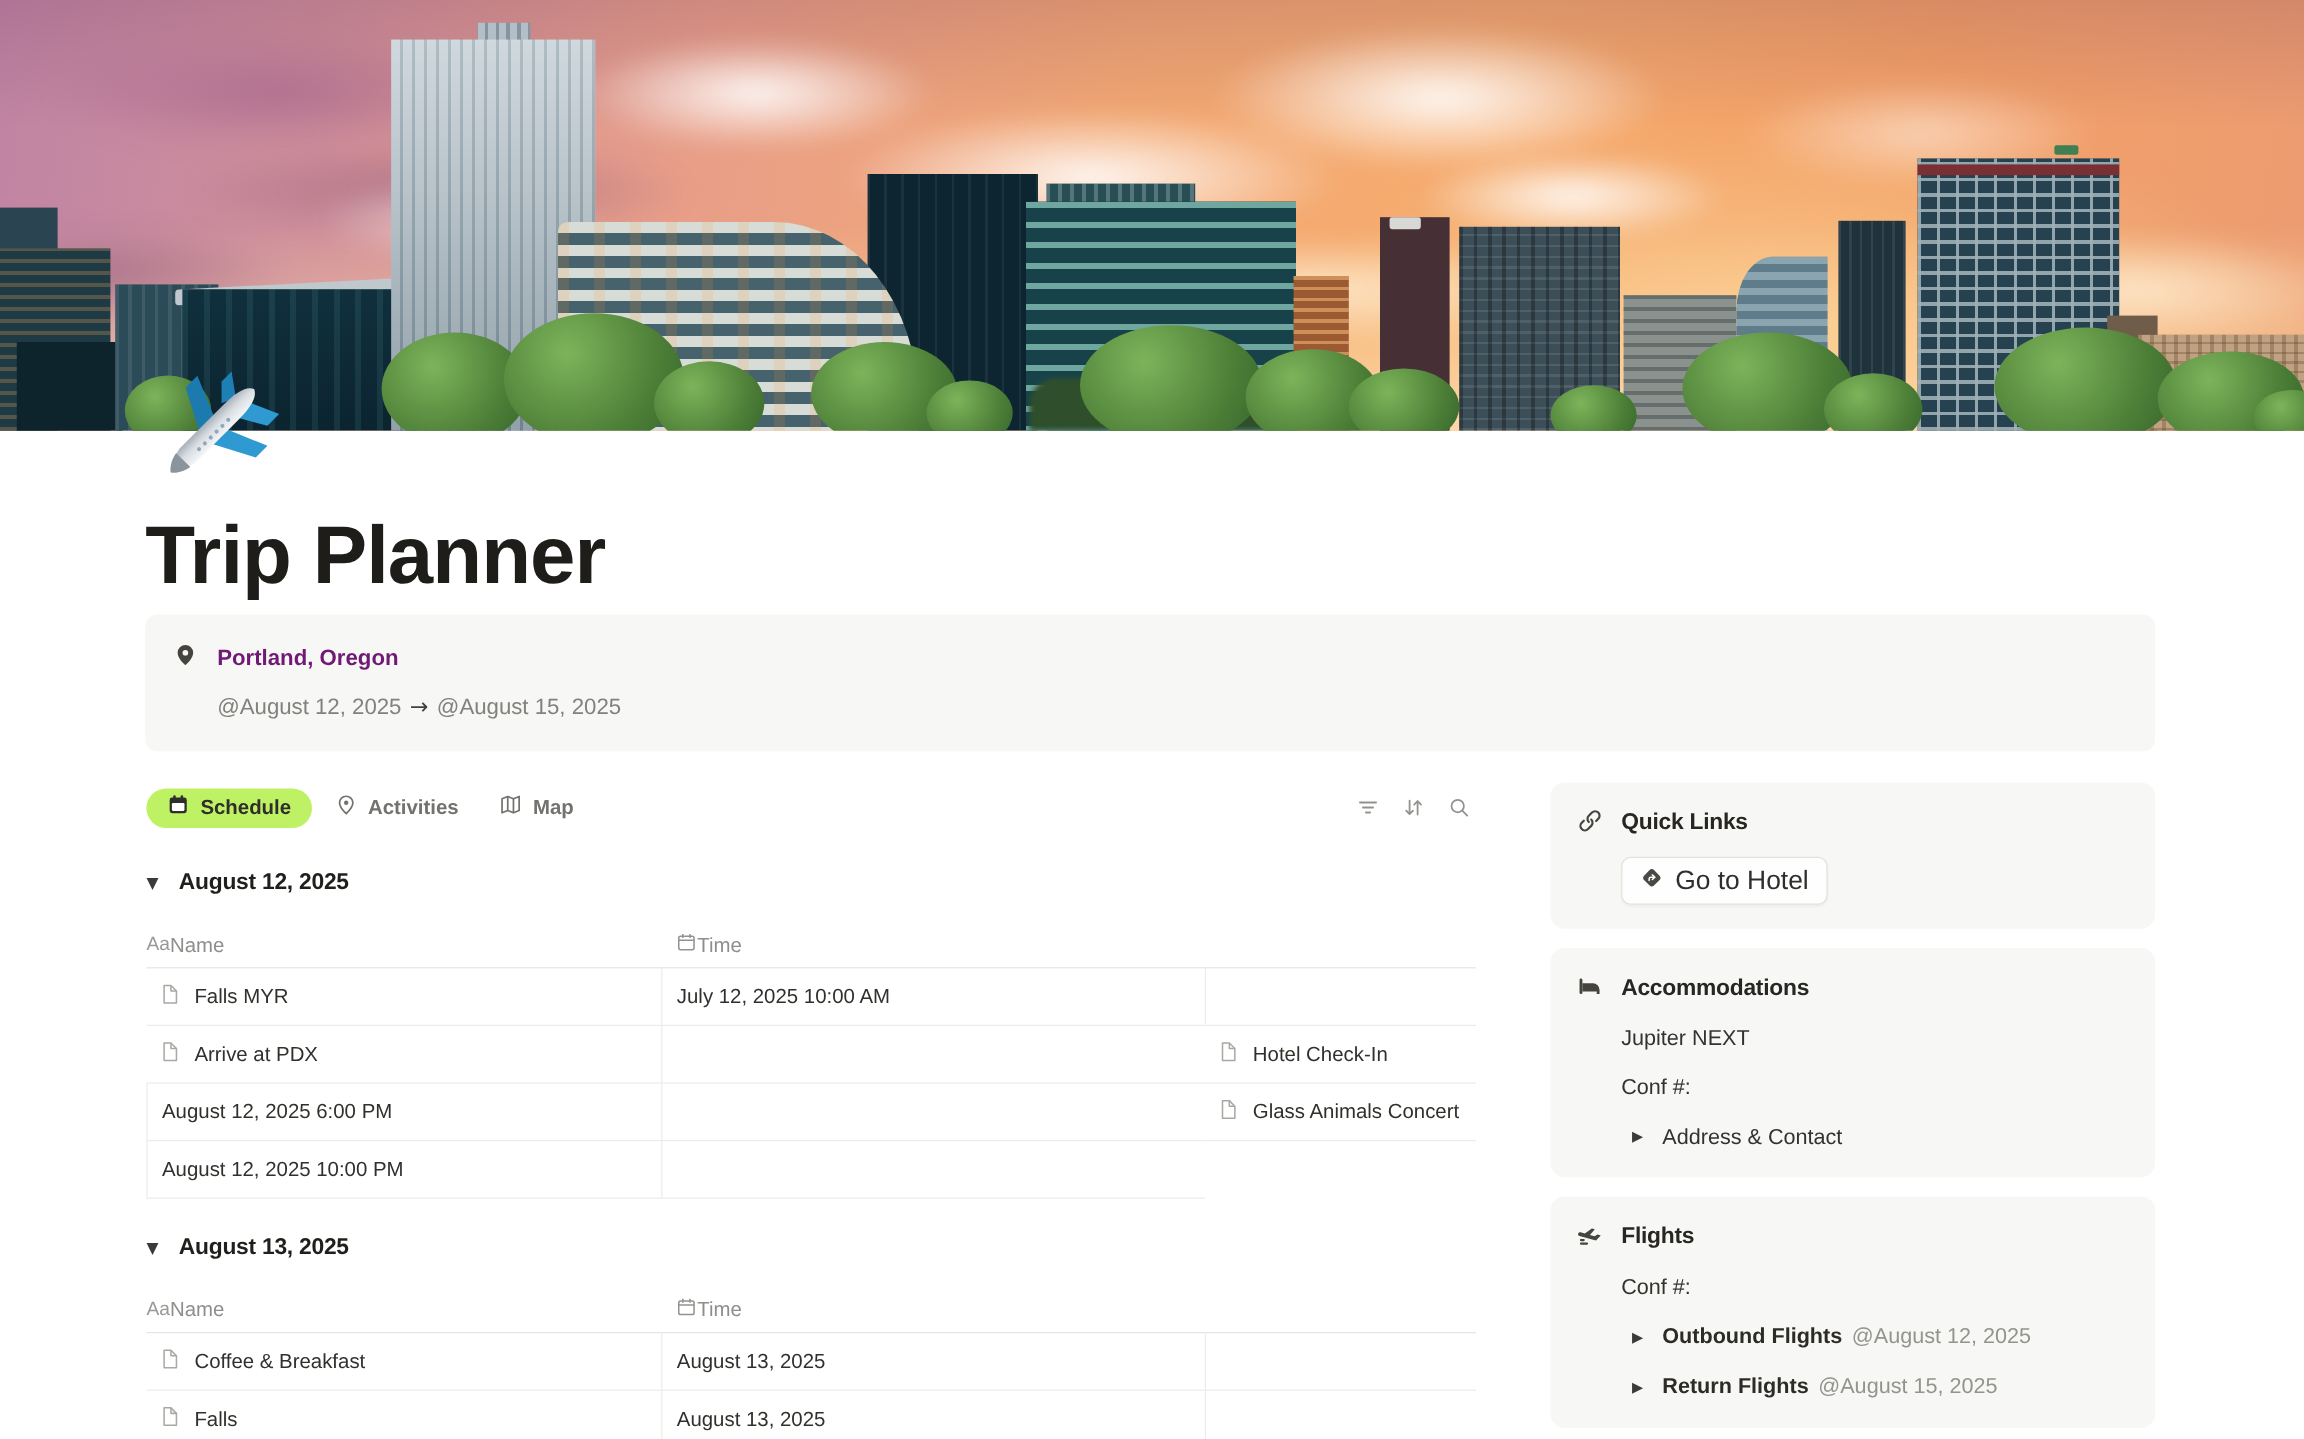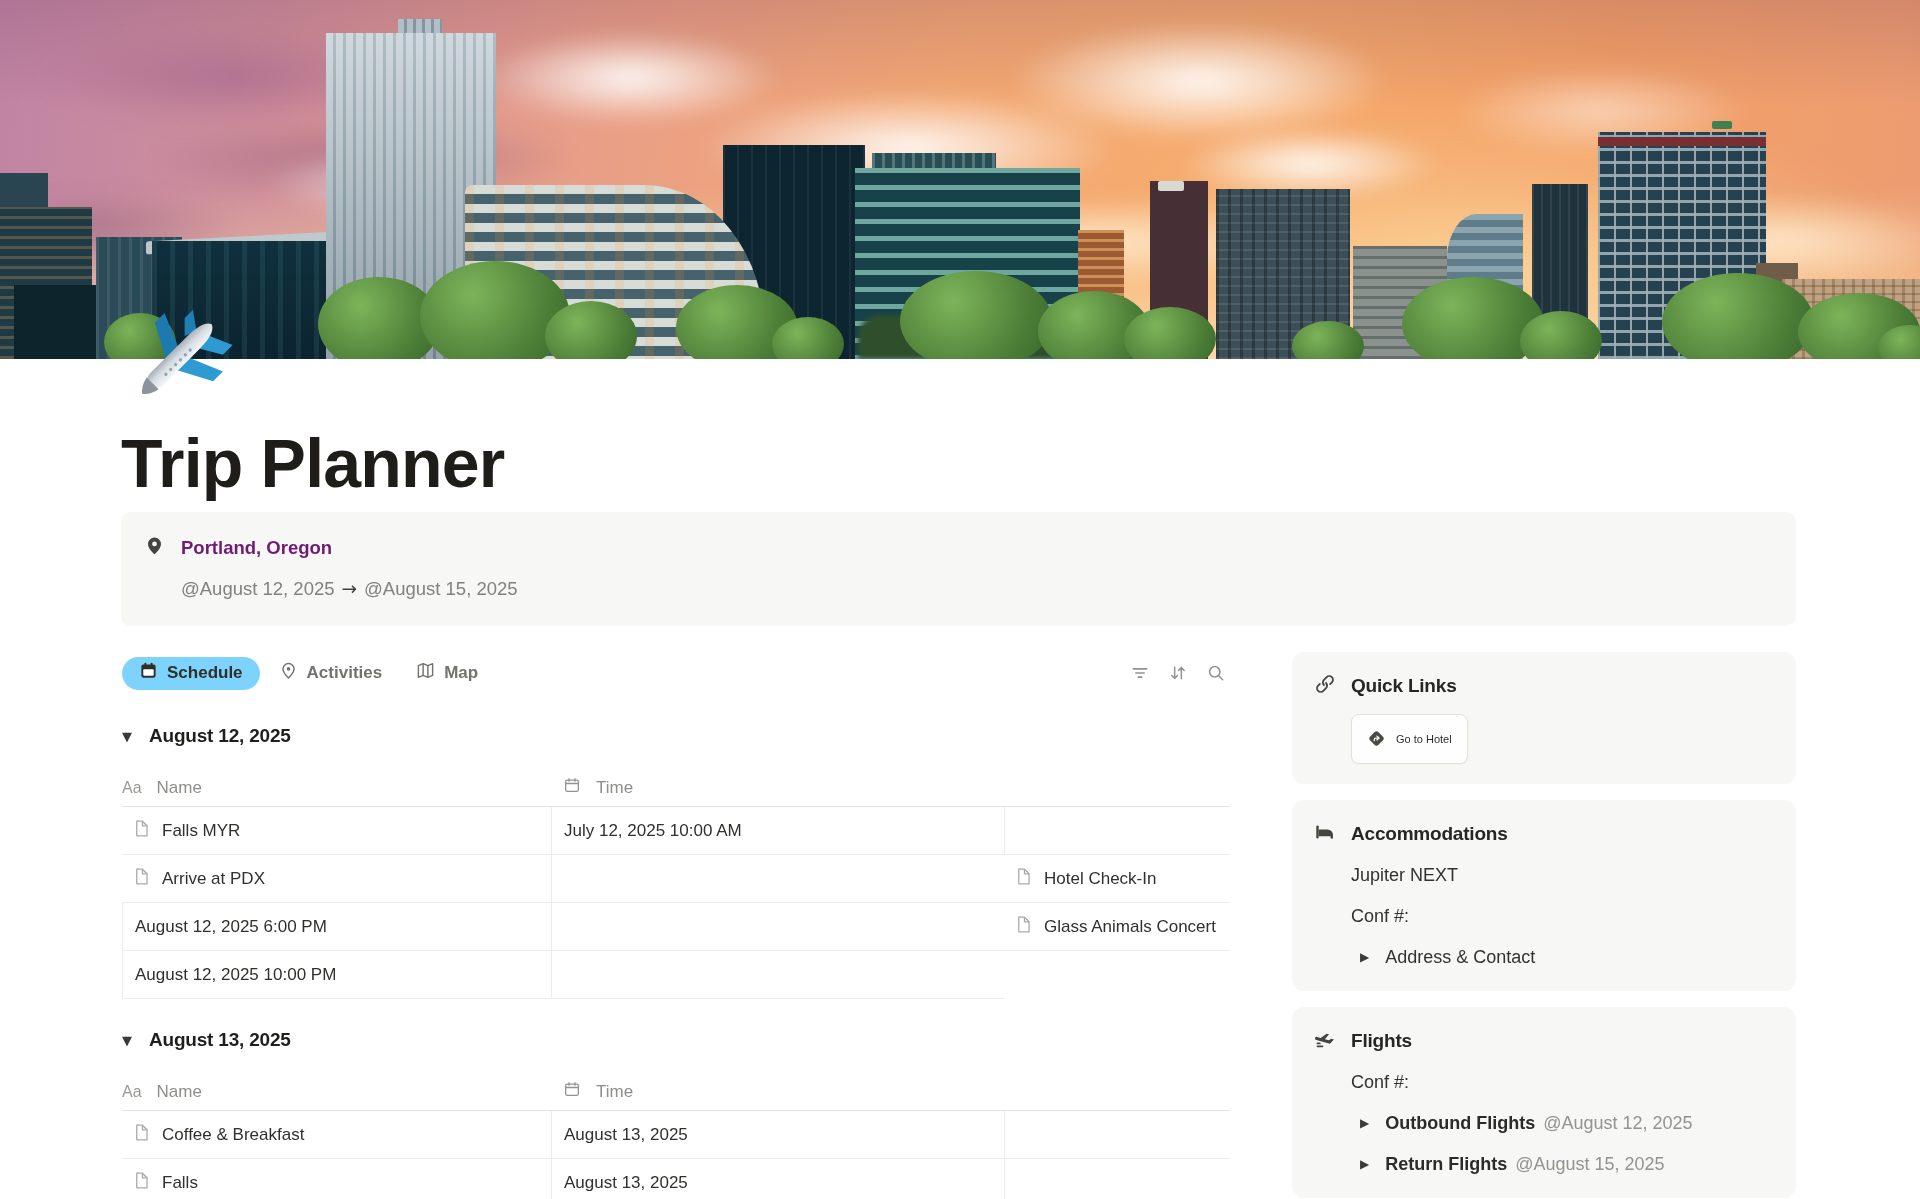--- a/index.html
+++ b/index.html
@@ -79,57 +79,57 @@
   .callout { position:absolute; left:121px; top:512px; width:1675px; height:114px;
              background:#f7f7f5; border-radius:10px; }
   .callout-icon { position:absolute; left:23px; top:24px; }
   .callout-location { position:absolute; left:60px; top:25px; font-size:18.5px; font-weight:700; color:#701a75; }
   .callout-dates { position:absolute; left:60px; top:66px; font-size:18.5px; color:#82817d; }
   .callout-dates .arrow { color:#43423e; margin:0 7px; font-family:"DejaVu Sans",sans-serif; }
 
   .left-col { position:absolute; left:122px; top:652px; width:1108px; }
   .tabs-row { display:flex; align-items:center; height:42px; }
   .tab { display:inline-flex; align-items:center; gap:9px; font-size:17px; cursor:default; }
-  .tab.active { background:#7dd3fc; border-radius:21px; height:33px; padding:0 17px;
+  .tab.active { background:#bef264; border-radius:21px; height:33px; padding:0 17px;
                 font-weight:600; color:#2f2e2b; }
   .tab.plain { color:#73726e; font-weight:700; padding:0 15px; margin-left:4px; }
   .view-actions { margin-left:auto; display:flex; align-items:center; gap:18px; padding-right:4px; }
   .view-actions span { display:inline-flex; }
 
   .day-section { margin-top:29px; }
   .day-section + .day-section { margin-top:28px; }
   .day-title { display:flex; align-items:center; gap:13px; height:26px; }
   .day-title .tri { font-family:"DejaVu Sans",sans-serif; font-size:13px; color:#3b3a36; width:14px; }
   .day-title .day-label { font-size:19px; font-weight:700; color:#211f1c; letter-spacing:-0.2px; }
 
   .sched-table { margin-top:20px; display:grid; grid-template-columns:429px 453px 226px; }
-  .th { height:38px; display:flex; align-items:center; gap:15px; font-size:17px; color:#8f8e8a;
+  .th { height:38px; display:flex; align-items:center; gap:0; font-size:17px; color:#8f8e8a;
         border-bottom:1px solid #e5e4e1; }
   .th .aa { font-size:16px; font-weight:500; color:#9a9995; letter-spacing:0; }
   .th.time-h { padding-left:12px; }
   .td { height:48px; display:flex; align-items:center; border-bottom:1px solid #edece9; font-size:17px; color:#31302c; }
   .td.name { gap:11px; padding-left:10px; font-weight:500; }
   .td.time { padding-left:12px; border-left:1px solid #edece9; font-weight:400; }
   .td.extra { border-left:1px solid #edece9; }
 
   
   .sidebar { position:absolute; left:1292px; top:652px; width:504px; }
   .card { background:#f7f7f5; border-radius:12px; padding:20px 24px 20px 22px; margin-bottom:16px; }
   .card-title-row { display:flex; align-items:center; gap:15px; height:28px; }
   .card-title { font-size:19px; font-weight:700; color:#272622; letter-spacing:-0.2px; }
   .card-body { margin-left:37px; }
   .card-line { margin-top:14px; font-size:18px; color:#33322e; line-height:27px; }
   .toggle-row { margin-top:14px; display:flex; align-items:center; gap:16px; line-height:27px; padding-left:9px; }
   .toggle-row .tri { font-family:"DejaVu Sans",sans-serif; font-size:12px; color:#3b3a36; }
   .toggle-label { font-size:18px; color:#33322e; }
   .toggle-label.bold { font-weight:700; color:#2c2b27; }
   .toggle-date { font-size:18px; color:#94938e; margin-left:8px; }
-  .hotel-btn { margin:14px 0 0 37px; display:inline-flex; align-items:center; gap:10px; height:50px;
+  .hotel-btn { margin:14px 0 0 37px; display:inline-flex; align-items:center; gap:10px; height:40px;
                padding:0 15px; background:#fefefe; border:1px solid #e3e2de; border-radius:8px;
-               font-size:11px; font-weight:500; color:#2f2e2b; box-shadow:0 1px 2px rgba(15,15,15,.04); cursor:default; }
+               font-size:22px; font-weight:500; color:#2f2e2b; box-shadow:0 1px 2px rgba(15,15,15,.04); cursor:default; }
 </style>
 </head>
 <body>
 
 <div class="cover">
   <div class="glow"></div>
   <div class="cloud mauve" style="left:40px;top:28px;width:390px;height:100px;"></div>
   <div class="cloud mauve2" style="left:150px;top:118px;width:430px;height:82px;"></div>
   <div class="cloud mauve2" style="left:-60px;top:188px;width:300px;height:80px;"></div>
   <div class="cloud" style="left:480px;top:32px;width:300px;height:92px;"></div>

